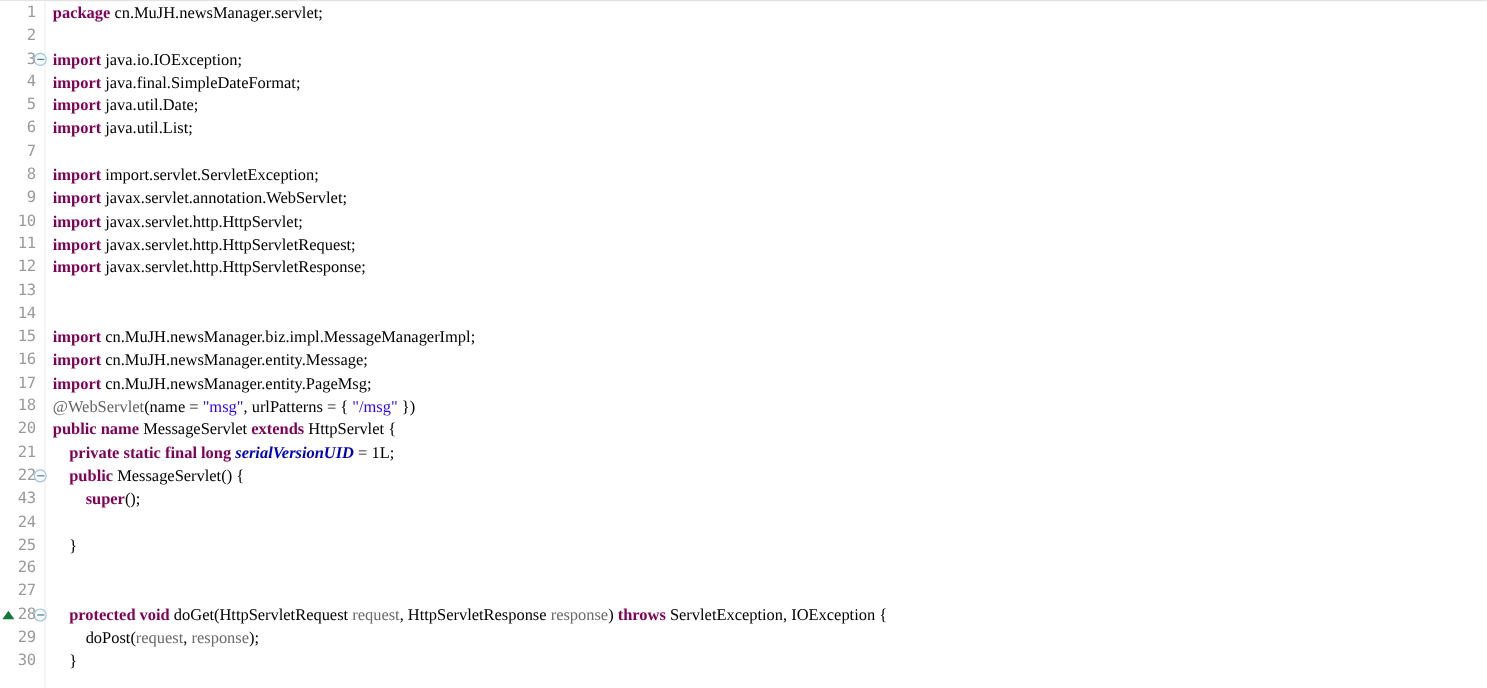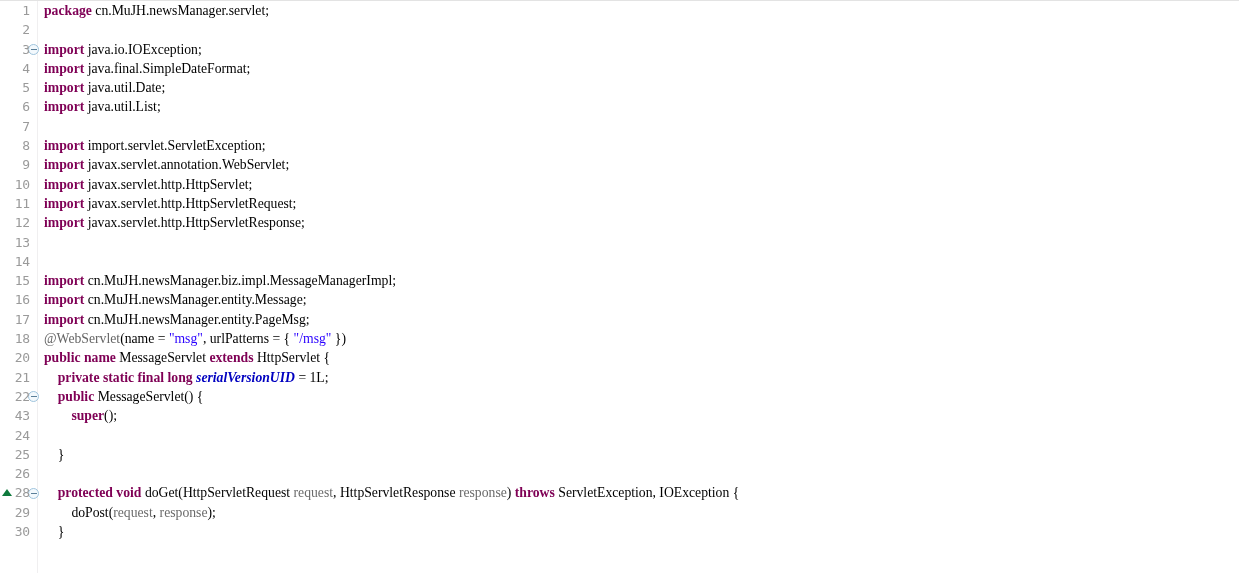--- a/index.html
+++ b/index.html
@@ -133,17 +133,18 @@
       <div class="row"><span class="lineno">16</span><span class="codecell"><span class="kw">import</span><span class="plain"> cn.MuJH.newsManager.entity.Message;</span></span></div>
       <div class="row"><span class="lineno">17</span><span class="codecell"><span class="kw">import</span><span class="plain"> cn.MuJH.newsManager.entity.PageMsg;</span></span></div>
       <div class="row"><span class="lineno">18</span><span class="codecell"><span class="anno">@WebServlet</span><span class="plain">(name = </span><span class="str">"msg"</span><span class="plain">, urlPatterns = { </span><span class="str">"/msg"</span><span class="plain"> })</span></span></div>
       <div class="row"><span class="lineno">20</span><span class="codecell"><span class="kw">public name</span><span class="plain"> MessageServlet </span><span class="kw">extends</span><span class="plain"> HttpServlet {</span></span></div>
       <div class="row"><span class="lineno">21</span><span class="codecell"><span class="plain">    </span><span class="kw">private static final long</span><span class="plain"> </span><span class="field">serialVersionUID</span><span class="plain"> = 1L;</span></span></div>
       <div class="row"><span class="fold"></span><span class="lineno">22</span><span class="codecell"><span class="plain">    </span><span class="kw">public</span><span class="plain"> MessageServlet() {</span></span></div>
       <div class="row"><span class="lineno">43</span><span class="codecell"><span class="plain">        </span><span class="kw">super</span><span class="plain">();</span></span></div>
       <div class="row"><span class="lineno">24</span><span class="codecell"></span></div>
       <div class="row"><span class="lineno">25</span><span class="codecell"><span class="plain">    </span><span class="plain">}</span></span></div>
       <div class="row"><span class="lineno">26</span><span class="codecell"></span></div>
+      <div class="row"><span class="lineno">27</span><span class="codecell"></span></div>
       <div class="row"><span class="override"></span><span class="fold"></span><span class="lineno">28</span><span class="codecell"><span class="plain">    </span><span class="kw">protected void</span><span class="plain"> doGet(HttpServletRequest </span><span class="param">request</span><span class="plain">, HttpServletResponse </span><span class="param">response</span><span class="plain">) </span><span class="kw">throws</span><span class="plain"> ServletException, IOException {</span></span></div>
       <div class="row"><span class="lineno">29</span><span class="codecell"><span class="plain">        </span><span class="plain">doPost(</span><span class="param">request</span><span class="plain">, </span><span class="param">response</span><span class="plain">);</span></span></div>
       <div class="row"><span class="lineno">30</span><span class="codecell"><span class="plain">    </span><span class="plain">}</span></span></div>
     </div>
 </div>
 
 </body></html>

